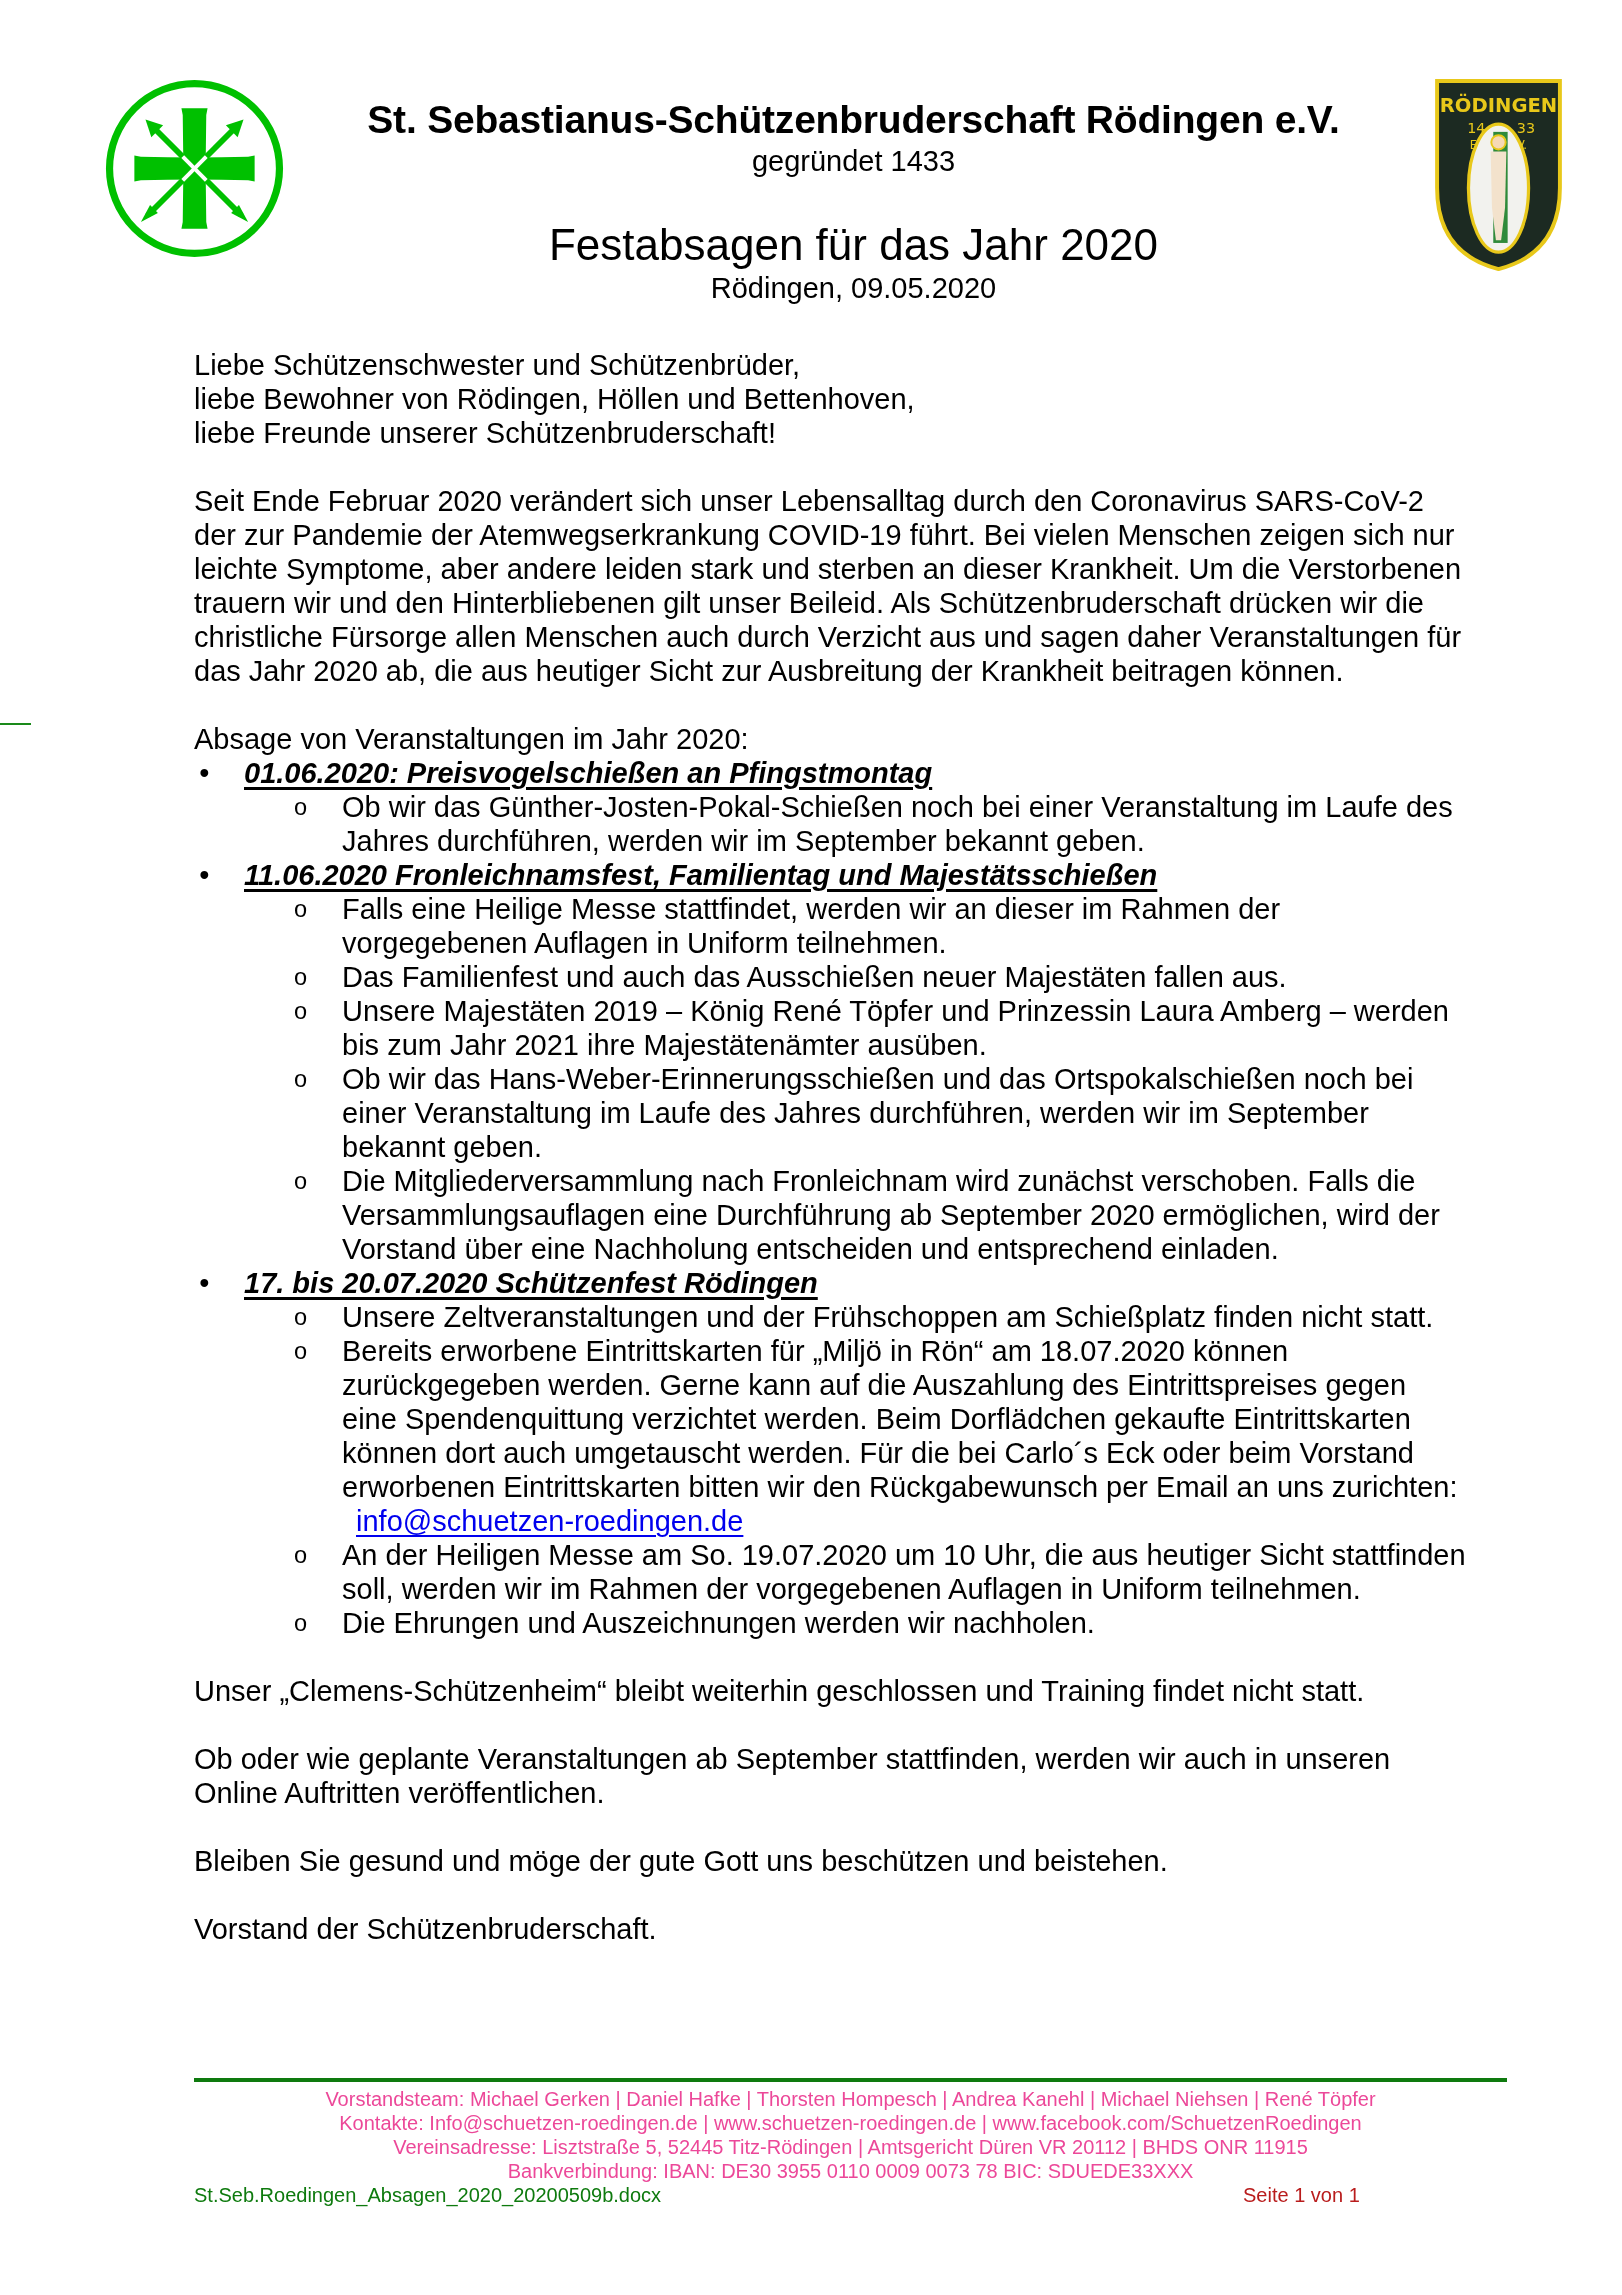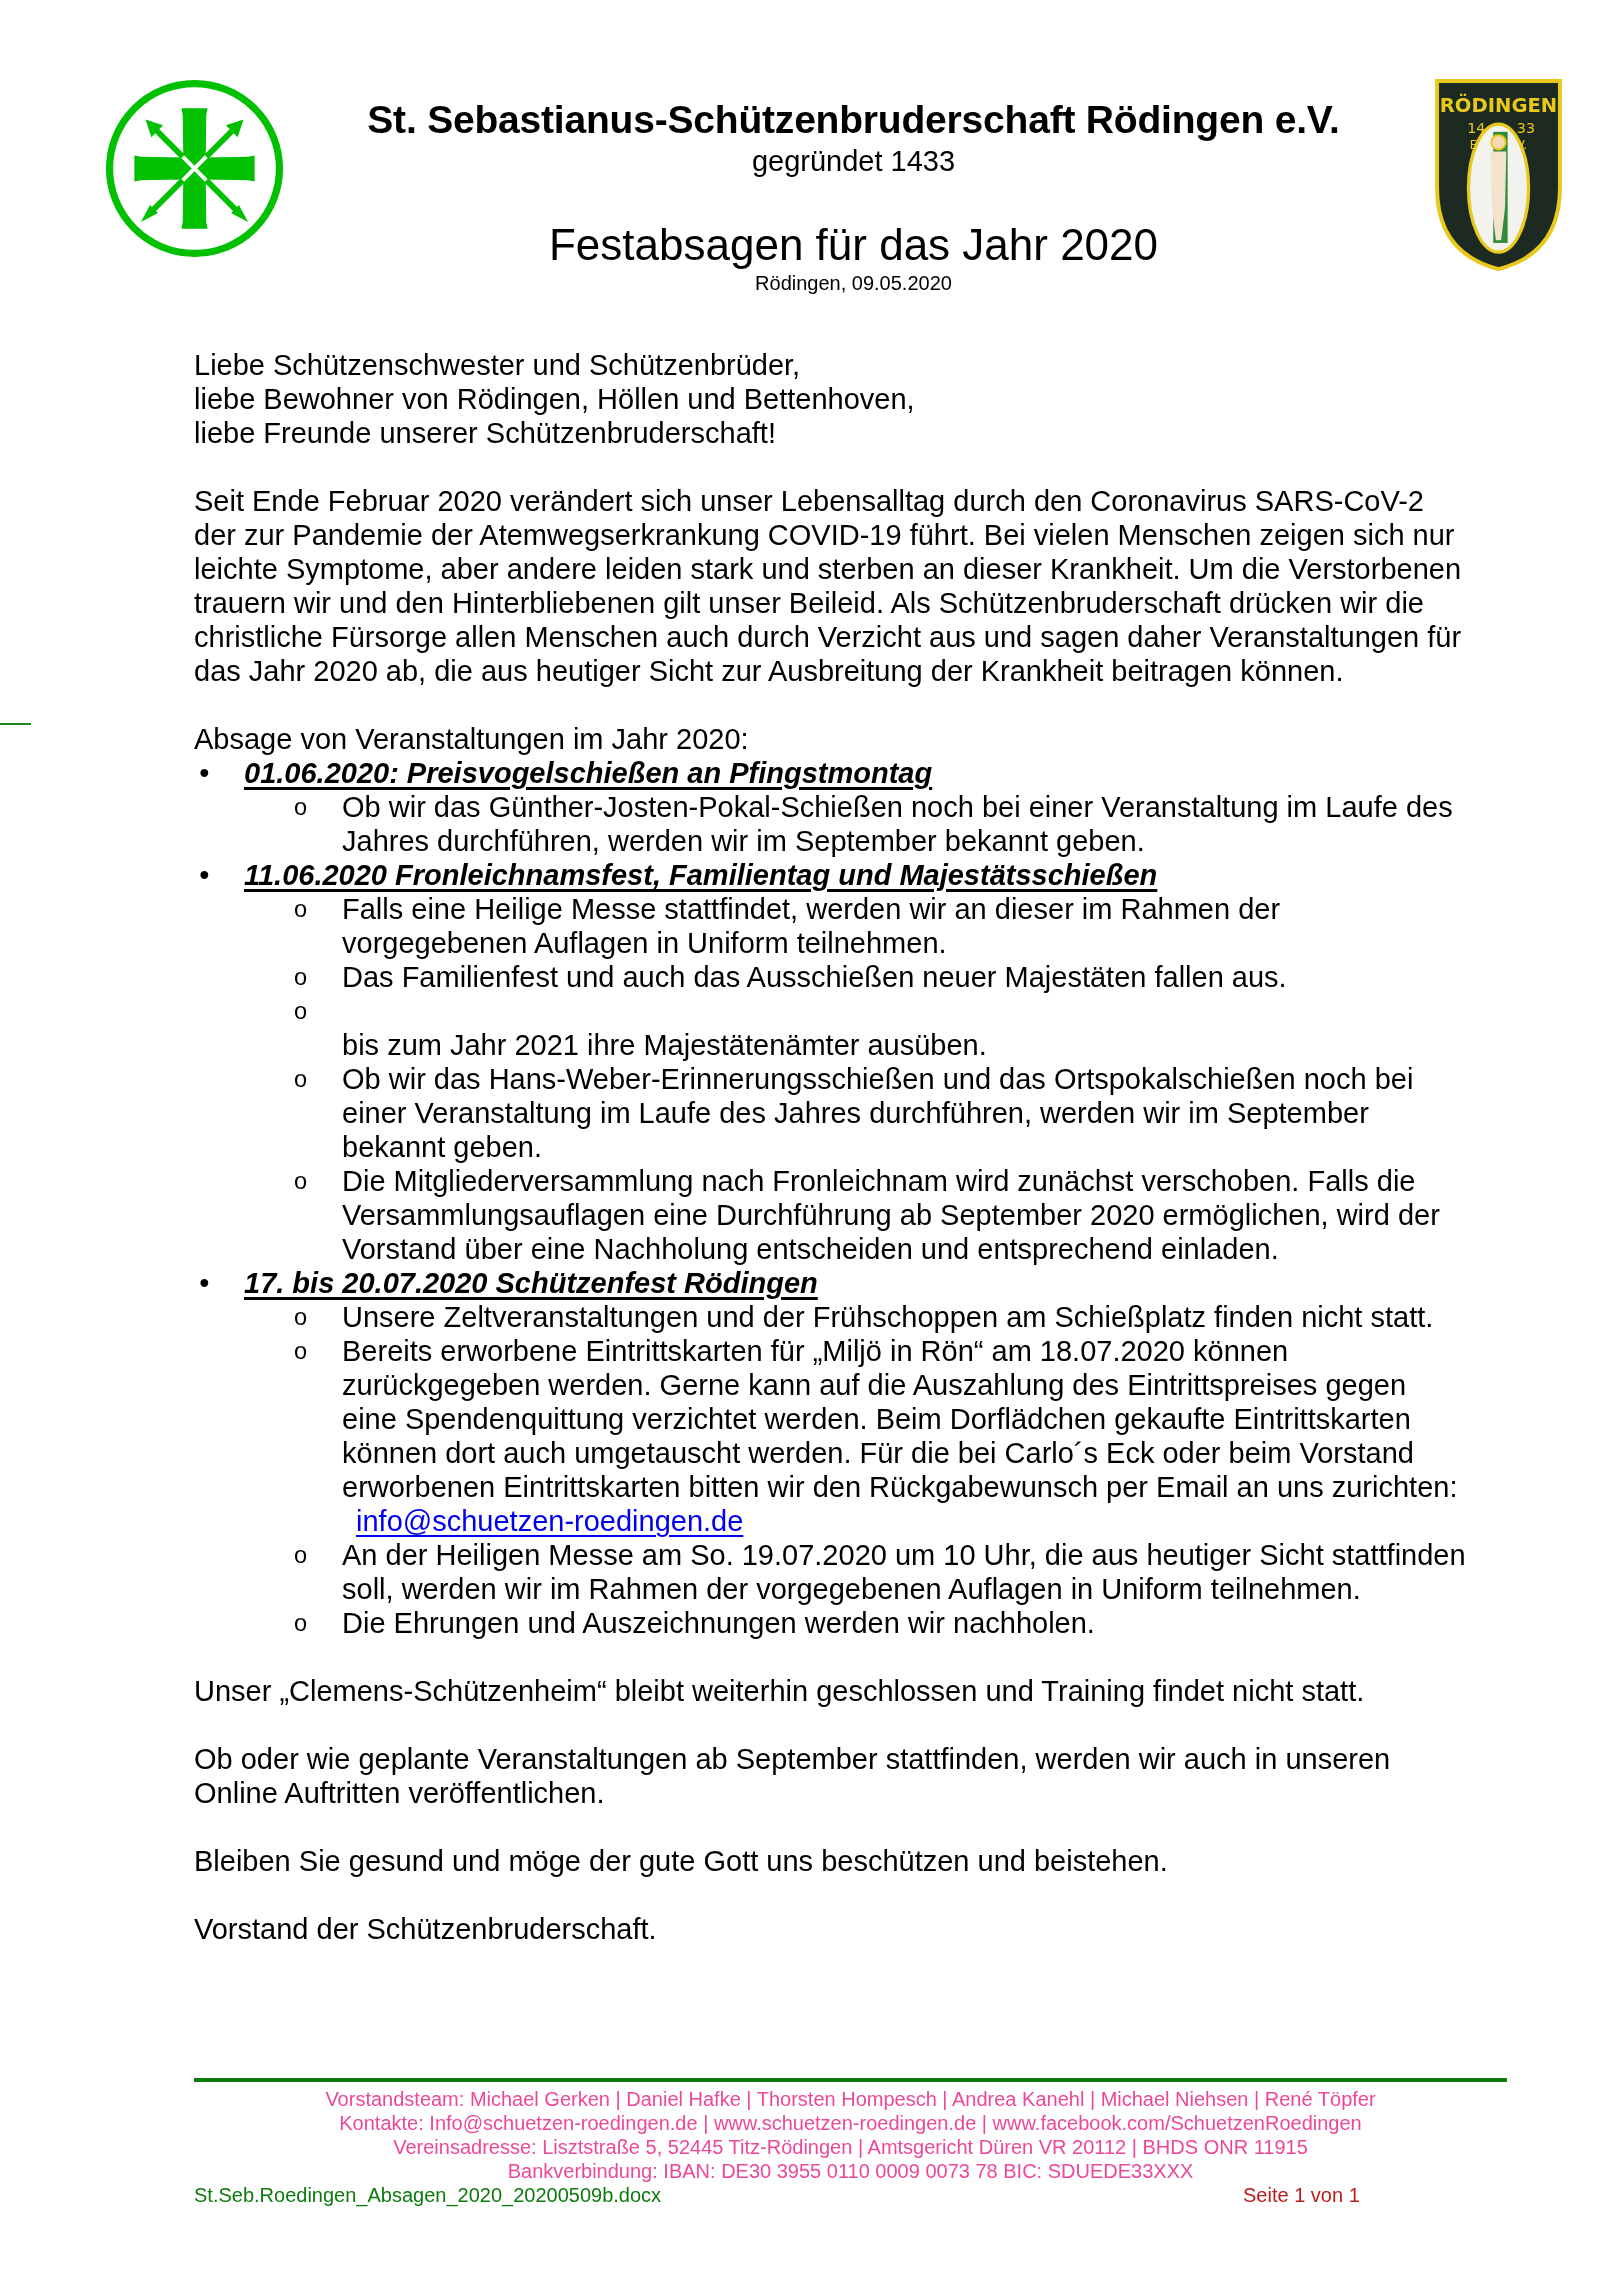--- a/index.html
+++ b/index.html
@@ -5,21 +5,21 @@
   html, body { margin: 0; padding: 0; background: #ffffff; }
   body { width: 1622px; height: 2295px; position: relative; overflow: hidden;
          font-family: "Liberation Sans", sans-serif; color: #000; }
   .abs { position: absolute; }
   #logo-left { left: 103px; top: 77px; width: 183px; height: 183px; }
   #logo-right { left: 1433px; top: 77px; width: 131px; height: 196px; }
   .hdr { position: absolute; left: 281px; width: 1145px; text-align: center; }
   #title { top: 98px; font-size: 39px; font-weight: bold; letter-spacing: -0.2px; }
   #founded { top: 145px; font-size: 29px; }
   #doc-heading { top: 220px; font-size: 44px; }
-  #doc-date { top: 272px; font-size: 20px; }
+  #doc-date { top: 272px; font-size: 29px; }
   #fold-mark { left: 0; top: 723px; width: 31px; height: 2px; background: #1a8a1a; }
   #body { position: absolute; left: 194px; top: 348px; width: 1328px;
           font-size: 29px; line-height: 34px; }
   #body p { margin: 0; }
   .gap { height: 34px; }
   ul.l1 { list-style: none; margin: 0; padding: 0; }
   ul.l1 > li { position: relative; padding-left: 50px; }
   ul.l1 > li > .b1 { position: absolute; left: 5.2px; top: 0; }
   .item-title { font-weight: bold; text-decoration: underline; text-decoration-thickness: 2.6px; text-underline-offset: 3.9px; font-style: italic; }
   ul.l2 { list-style: none; margin: 0; padding: 0; }
@@ -129,21 +129,21 @@
             <span>vorgegebenen Auflagen in Uniform teilnehmen.</span>
           </span>
         </li>
         <li>
           <span class="b2">o</span>
           <span class="txt"><span>Das Familienfest und auch das Ausschießen neuer Majestäten fallen aus.</span></span>
         </li>
         <li>
           <span class="b2">o</span>
           <span class="txt">
-            <br>
+            <span>Unsere Majestäten 2019 – König René Töpfer und Prinzessin Laura Amberg – werden</span><br>
             <span>bis zum Jahr 2021 ihre Majestätenämter ausüben.</span>
           </span>
         </li>
         <li>
           <span class="b2">o</span>
           <span class="txt">
             <span>Ob wir das Hans-Weber-Erinnerungsschießen und das Ortspokalschießen noch bei</span><br>
             <span>einer Veranstaltung im Laufe des Jahres durchführen, werden wir im September</span><br>
             <span>bekannt geben.</span>
           </span>

